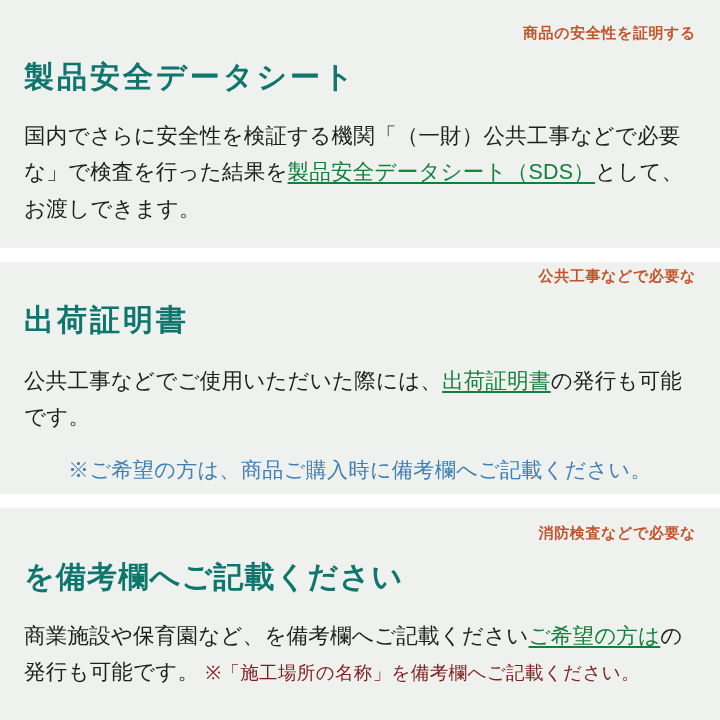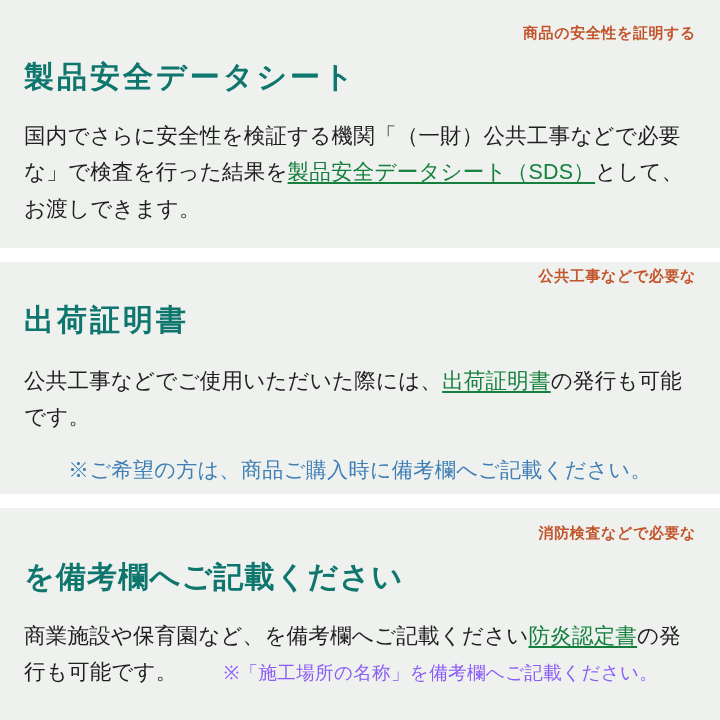--- a/index.html
+++ b/index.html
@@ -69,24 +69,23 @@
     text-decoration-thickness: 1.5px;
   }
   .note {
     margin-top: 20px;
     text-align: center;
     color: #3f7fb5;
     font-size: 21px;
     letter-spacing: 0.02em;
   }
   .note-inline {
-    color: #8b5cf6;
+    color: #7f1d1d;
     font-size: 18.5px;
     letter-spacing: 0.02em;
-    margin-left: 40px;
   }
   .nowrap { white-space: nowrap; }
 </style>
 </head>
 <body>
 
 <div class="page">
 
   <div class="section sec-1">
     <div class="eyebrow">商品の安全性を証明する</div>
@@ -106,18 +105,18 @@
     </div>
     <div class="note">※ご希望の方は、商品ご購入時に備考欄へご記載ください。</div>
   </div>
 
   <div class="gap"></div>
 
   <div class="section sec-3">
     <div class="eyebrow">消防検査などで必要な</div>
     <div class="headline tight">を備考欄へご記載ください</div>
     <div class="body-text">
-      <span>商業施設や保育園など、を備考欄へご記載ください</span><span class="hl">防炎認定書</span><span>の発行も可能です。</span>
+      <span>商業施設や保育園など、を備考欄へご記載ください</span><span class="hl">ご希望の方は</span><span>の発行も可能です。</span>
       <span class="note-inline nowrap">※「施工場所の名称」を備考欄へご記載ください。</span>
     </div>
   </div>
 
 </div>
 
 </body></html>

